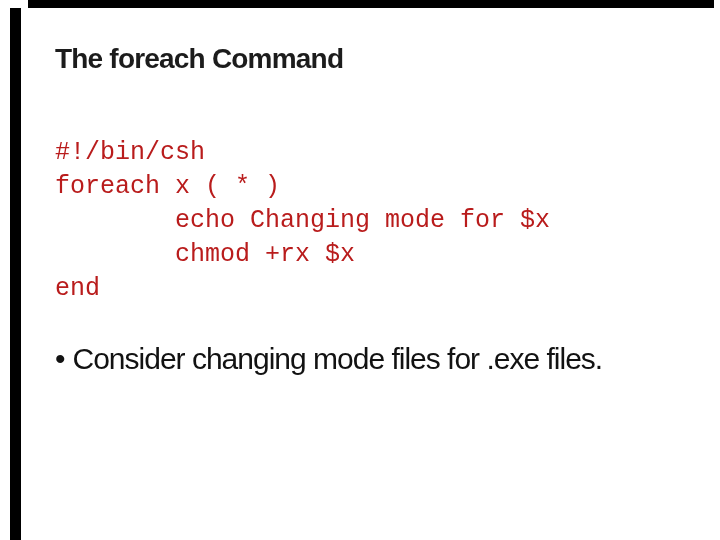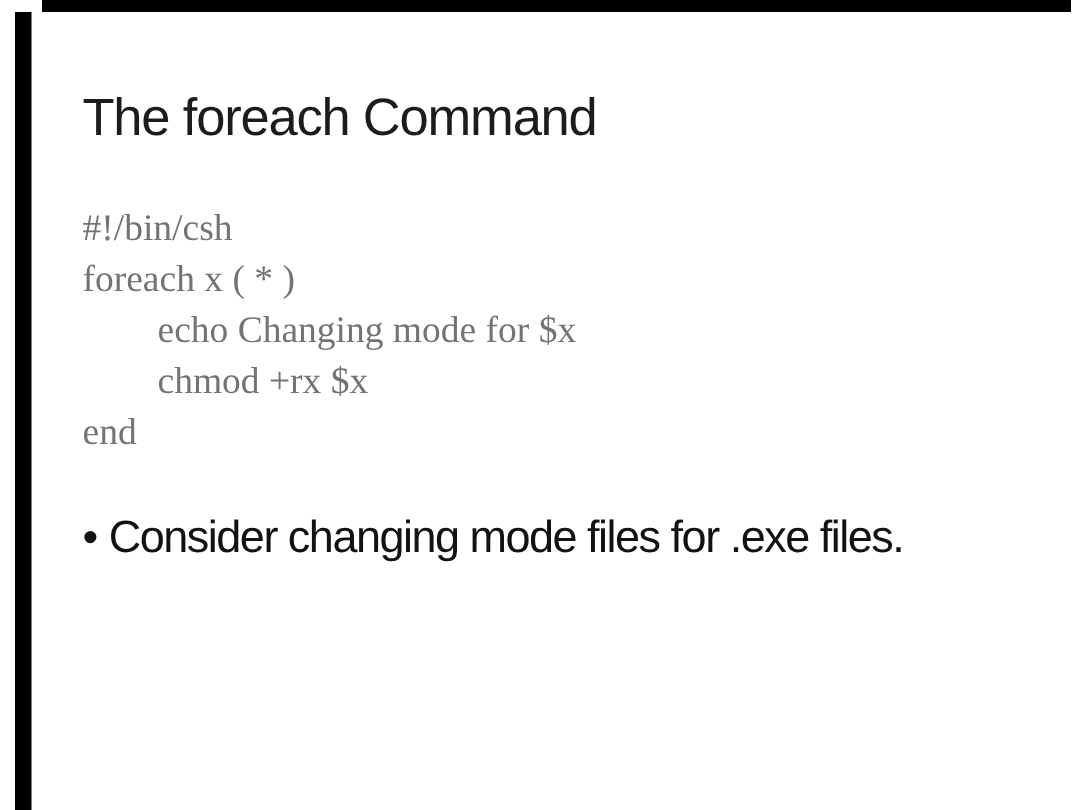--- a/index.html
+++ b/index.html
@@ -26,37 +26,37 @@
     position: absolute;
     left: 10px;
     top: 8px;
     width: 11px;
     height: 532px;
     background: #000000;
   }
   .slide-title {
     position: absolute;
     left: 55px;
-    top: 59px;
+    top: 43px;
     margin: 0;
-    font-size: 35px;
-    font-weight: 400;
+    font-size: 28px;
+    font-weight: 700;
     letter-spacing: -0.8px;
     color: #1c1c1c;
     white-space: nowrap;
   }
   .code-block {
     position: absolute;
     left: 55px;
     top: 136px;
     margin: 0;
-    font-family: Liberation Serif, serif;
+    font-family: Liberation Mono, monospace;
     font-size: 25px;
     line-height: 34px;
-    color: #737373;
+    color: #b91c1c;
     white-space: pre;
   }
   .bullet-line {
     position: absolute;
     left: 55px;
     top: 342px;
     display: flex;
     align-items: baseline;
     font-size: 30px;
     letter-spacing: -1px;

